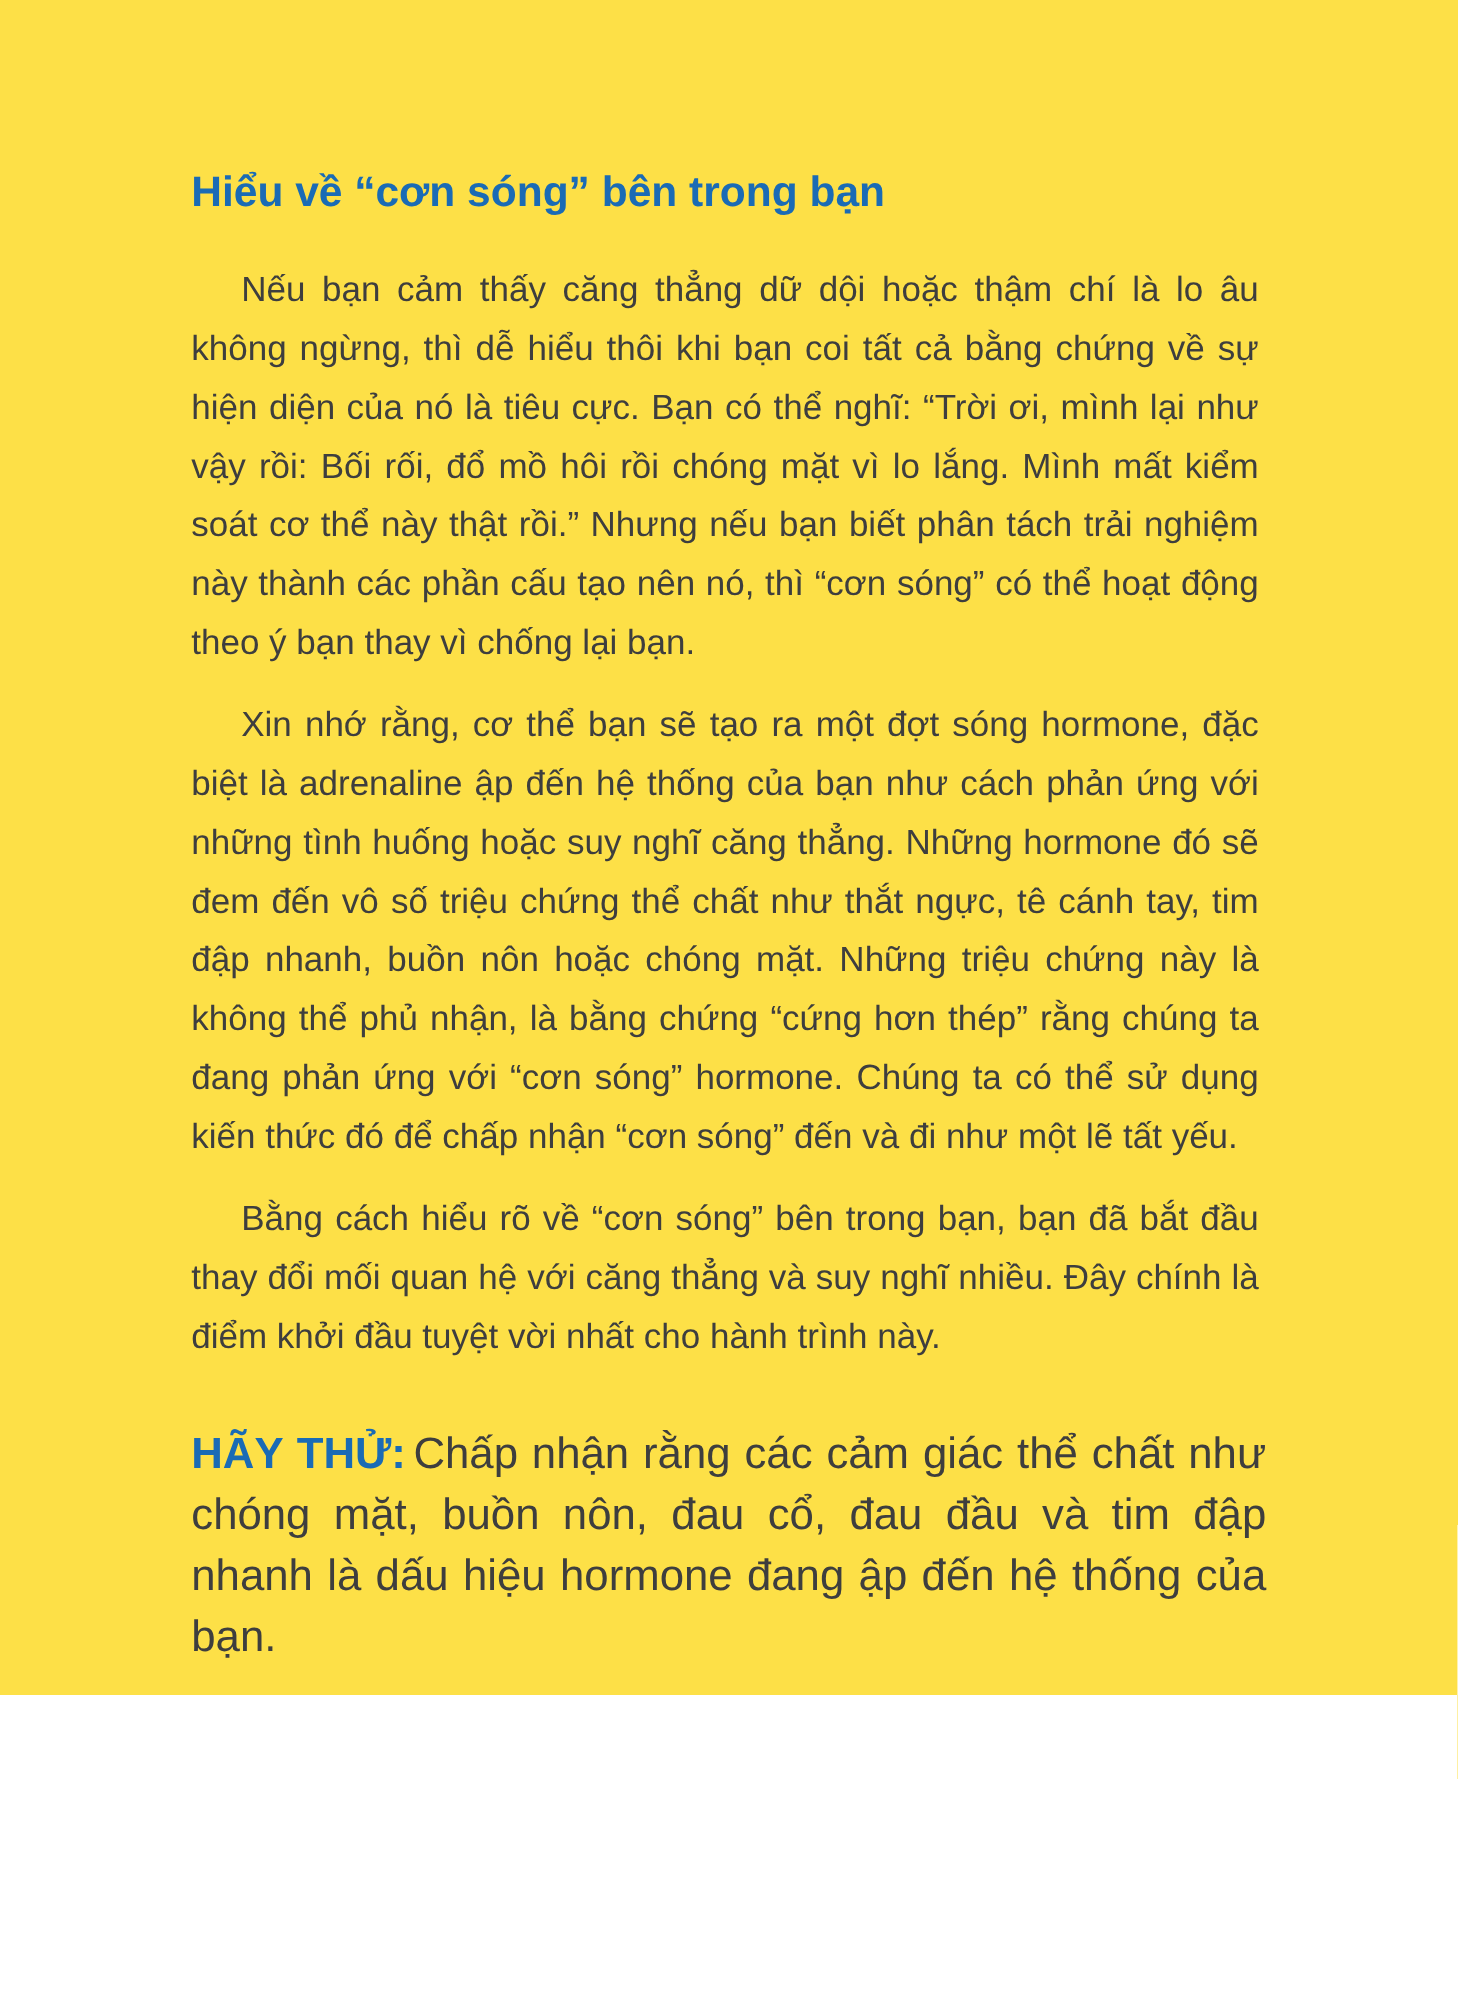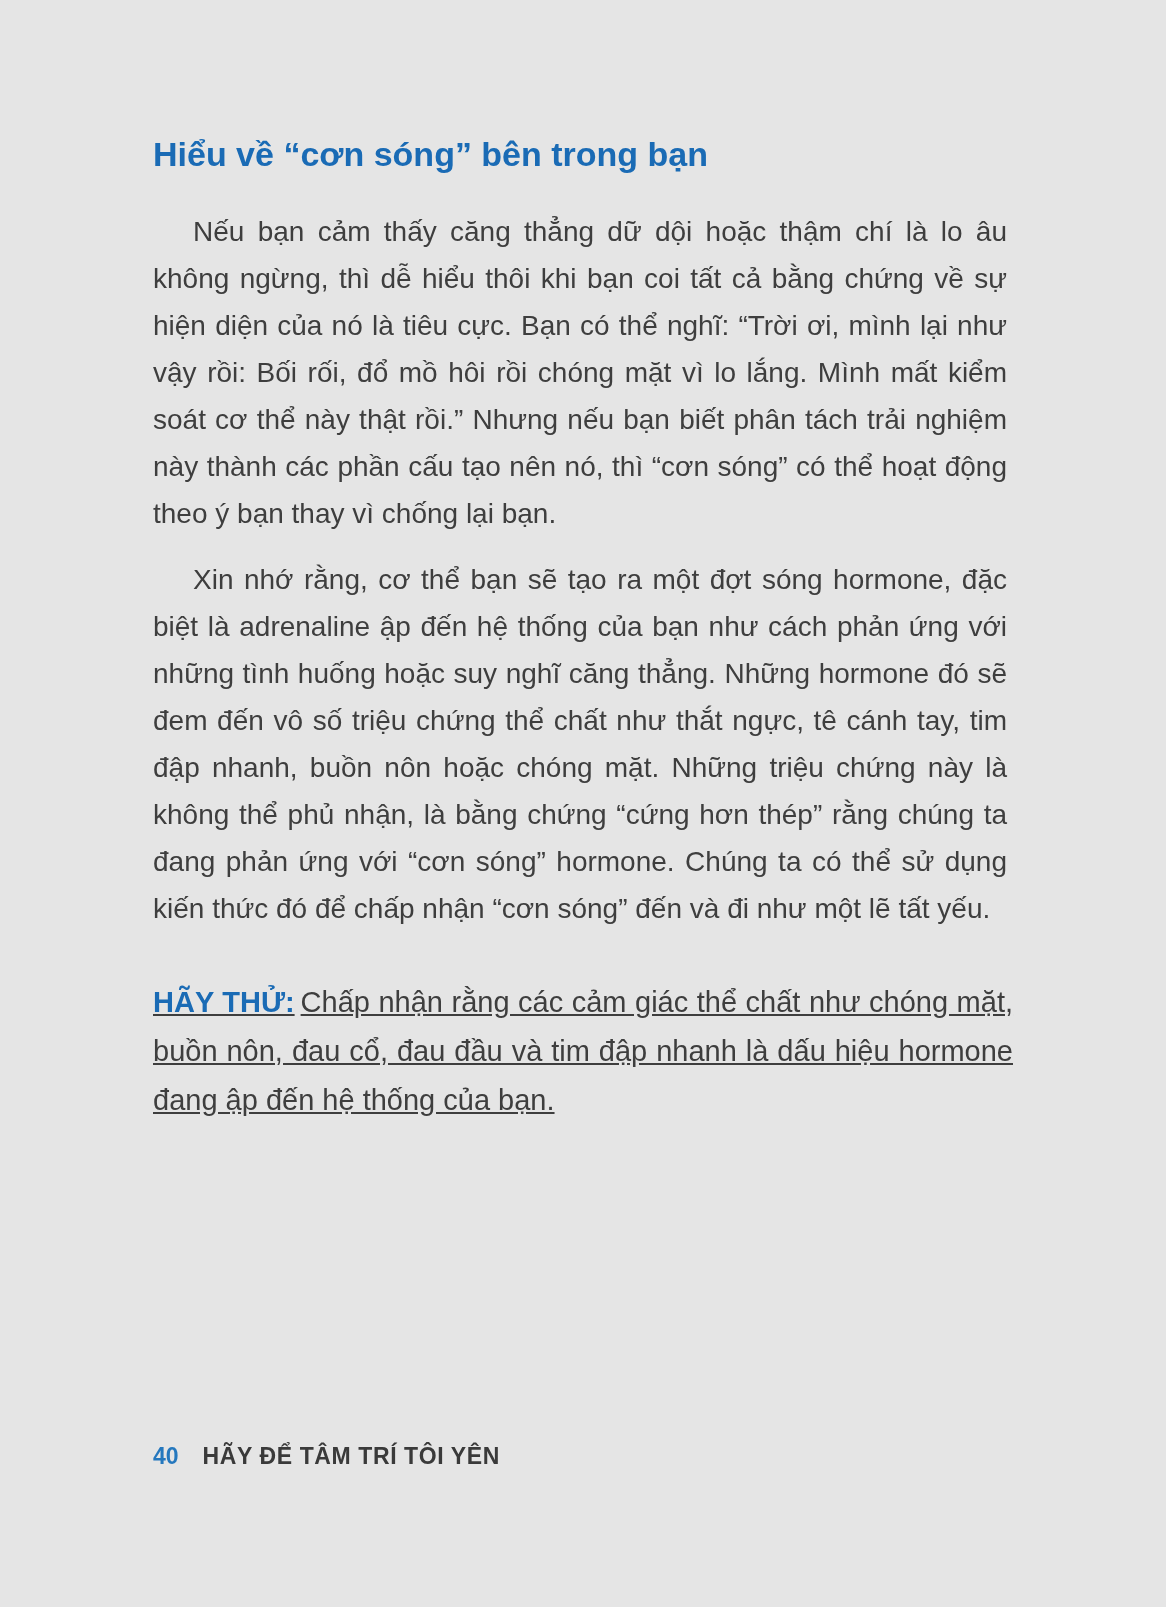--- a/index.html
+++ b/index.html
@@ -3,22 +3,22 @@
 <meta charset="utf-8">
 <style>
   html, body {
     margin: 0;
     padding: 0;
     background: #ffffff;
   }
   .page {
     position: relative;
     width: 1166px;
-    height: 1607px;
-    background: #e5e5e5;
+    height: 1356px;
+    background: #fde047;
     font-family: "Liberation Sans", sans-serif;
     overflow: hidden;
     box-sizing: border-box;
   }
   .content {
     position: absolute;
     left: 153px;
     right: 153px;
     top: 133px;
   }
@@ -33,26 +33,25 @@
   .body-para {
     margin: 0 6px 19px 0;
     font-size: 28px;
     line-height: 47px;
     color: #3E3E3E;
     text-align: justify;
     text-indent: 40px;
   }
   .try-para {
     margin: 46px 0 0 0;
-    font-size: 29px;
+    font-size: 35px;
     line-height: 49px;
     color: #3E3E3E;
     text-align: justify;
     text-indent: 0;
-    text-decoration: underline;
   }
   .try-label {
     color: #1A6BB5;
     font-weight: 700;
     margin-right: 6px;
   }
   .footer {
     position: absolute;
     left: 153px;
     top: 1443px;
@@ -72,20 +71,21 @@
 <body>
 
 <div class="page">
   <div class="content">
     <h1 class="heading">Hiểu về “cơn sóng” bên trong bạn</h1>
 
     <p class="body-para">Nếu bạn cảm thấy căng thẳng dữ dội hoặc thậm chí là lo âu không ngừng, thì dễ hiểu thôi khi bạn coi tất cả bằng chứng về sự hiện diện của nó là tiêu cực. Bạn có thể nghĩ: “Trời ơi, mình lại như vậy rồi: Bối rối, đổ mồ hôi rồi chóng mặt vì lo lắng. Mình mất kiểm soát cơ thể này thật rồi.” Nhưng nếu bạn biết phân tách trải nghiệm này thành các phần cấu tạo nên nó, thì “cơn sóng” có thể hoạt động theo ý bạn thay vì chống lại bạn.</p>
 
     <p class="body-para">Xin nhớ rằng, cơ thể bạn sẽ tạo ra một đợt sóng hormone, đặc biệt là adrenaline ập đến hệ thống của bạn như cách phản ứng với những tình huống hoặc suy nghĩ căng thẳng. Những hormone đó sẽ đem đến vô số triệu chứng thể chất như thắt ngực, tê cánh tay, tim đập nhanh, buồn nôn hoặc chóng mặt. Những triệu chứng này là không thể phủ nhận, là bằng chứng “cứng hơn thép” rằng chúng ta đang phản ứng với “cơn sóng” hormone. Chúng ta có thể sử dụng kiến thức đó để chấp nhận “cơn sóng” đến và đi như một lẽ tất yếu.</p>
 
+    <p class="body-para">Bằng cách hiểu rõ về “cơn sóng” bên trong bạn, bạn đã bắt đầu thay đổi mối quan hệ với căng thẳng và suy nghĩ nhiều. Đây chính là điểm khởi đầu tuyệt vời nhất cho hành trình này.</p>
 
     <p class="try-para"><span class="try-label">HÃY THỬ:</span><span>Chấp nhận rằng các cảm giác thể chất như chóng mặt, buồn nôn, đau cổ, đau đầu và tim đập nhanh là dấu hiệu hormone đang ập đến hệ thống của bạn.</span></p>
   </div>
 
   <div class="footer">
     <span class="pagenum">40</span><span class="booktitle">HÃY ĐỂ TÂM TRÍ TÔI YÊN</span>
   </div>
 </div>
 
 </body></html>

